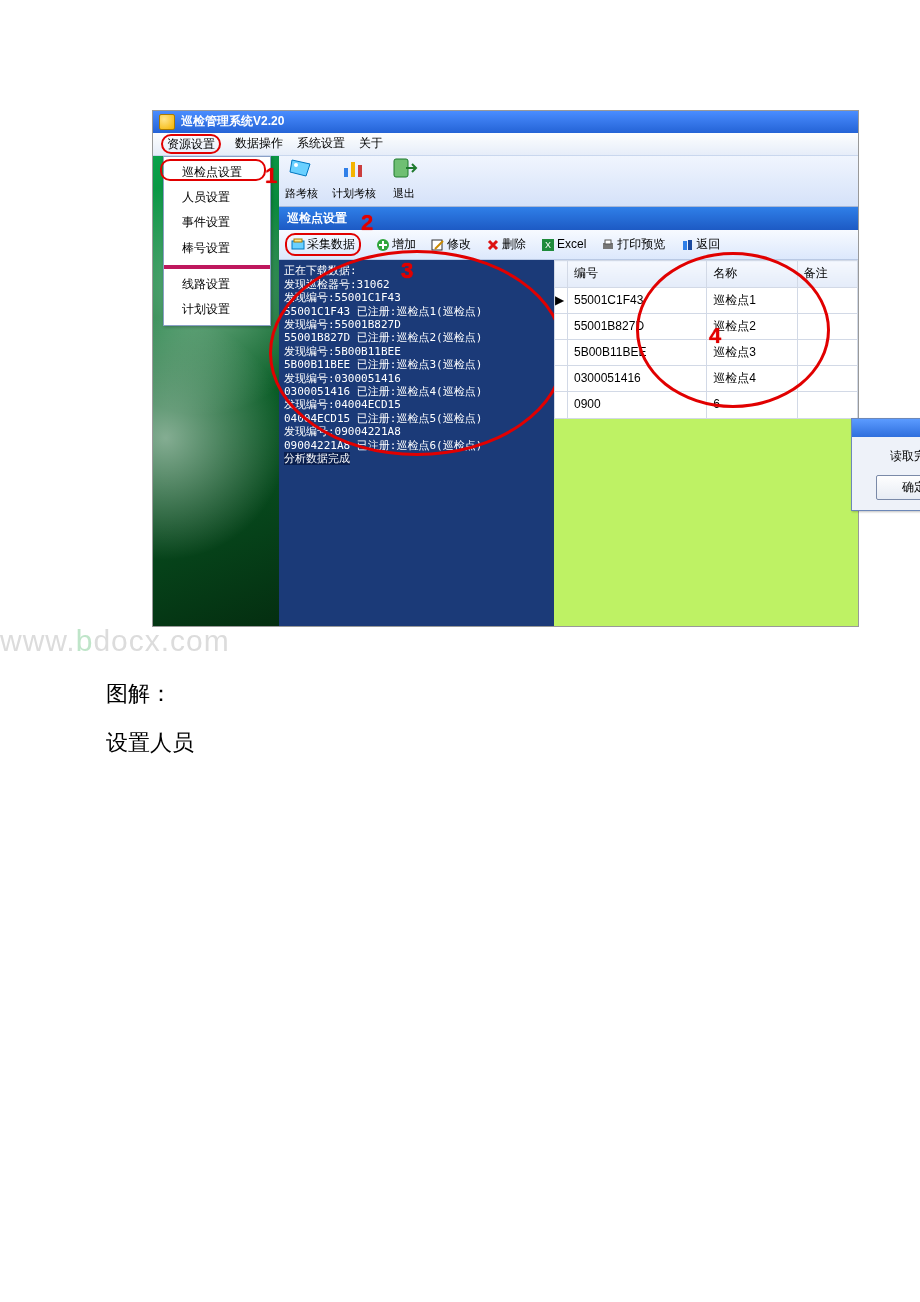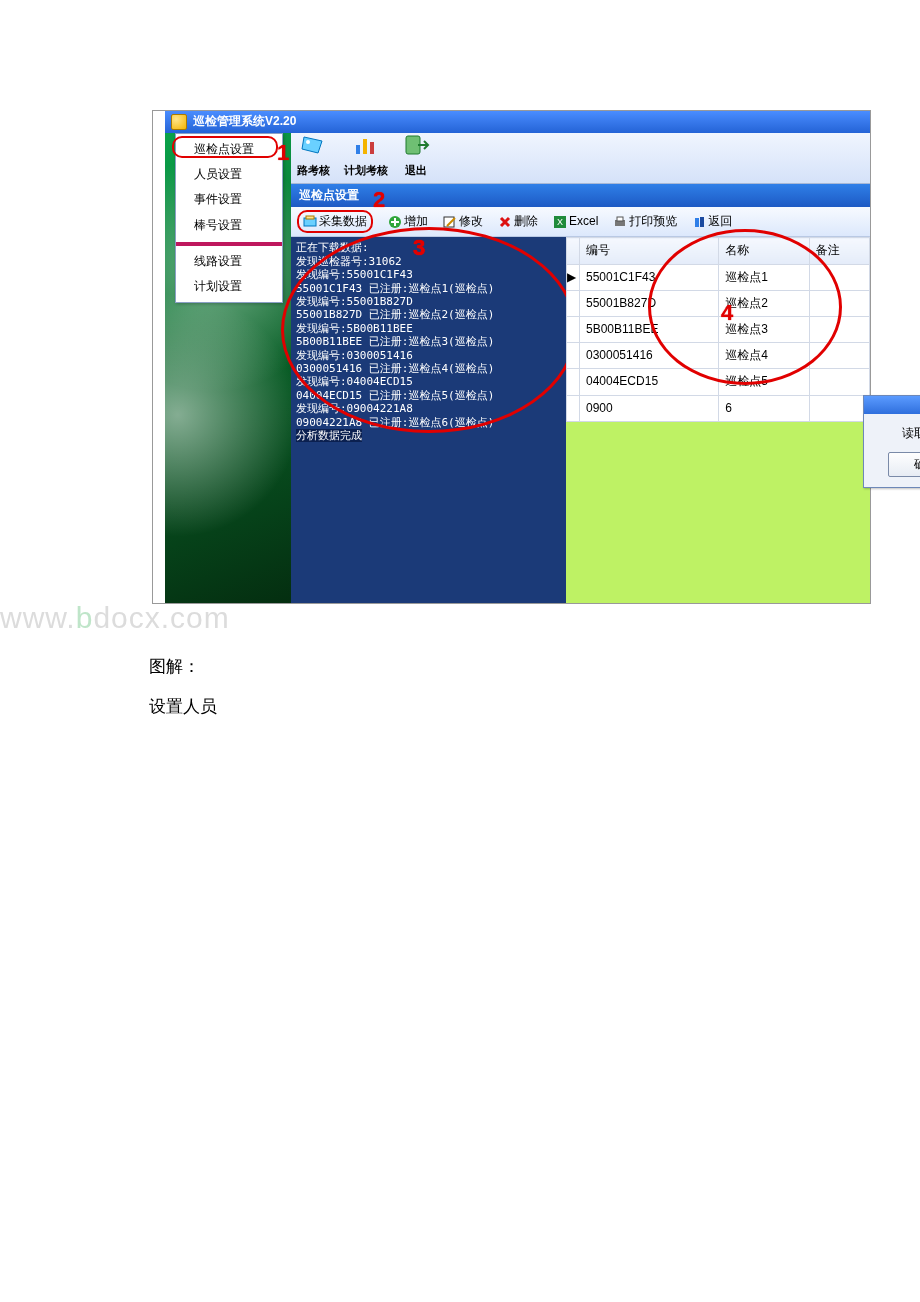--- a/index.html
+++ b/index.html
@@ -16,21 +16,20 @@
     padding: 110px 0 80px 0;
     box-sizing: border-box;
   }
   .screenshot {
     margin: 0 0 0 152px;
     width: 705px;
     border: 1px solid #999;
     font-family: "Microsoft YaHei", "SimSun", sans-serif;
     font-size: 12px;
     position: relative;
-    padding-left: 12px;
   }
   .titlebar {
     height: 22px;
     background: linear-gradient(#4a8dff,#2463d6);
     color: #fff;
     display: flex;
     align-items: center;
     padding: 0 6px;
     font-weight: bold;
     gap: 6px;
@@ -118,21 +117,20 @@
     gap: 10px;
     padding: 2px 4px 3px 4px;
   }
   .tb-btn {
     display: flex;
     flex-direction: column;
     align-items: center;
     font-size: 11px;
     gap: 5px;
     padding: 0 2px;
-    font-weight: bold;
   }
   .tb-svg { width: 28px; height: 24px; }
   .sub-titlebar {
     background: linear-gradient(#2f7fe8,#1d5ac4);
     color: #fff;
     font-weight: bold;
     padding: 2px 8px;
     position: relative;
   }
   .sub-toolbar {
@@ -235,39 +233,45 @@
     text-align: left;
     margin-top: -10px;
     font-size: 30px;
     letter-spacing: 1px;
     color: #dcdcdc;
     font-family: Arial, sans-serif;
     user-select: none;
   }
   .watermark .w-accent { color: #bfe5c9; }
   .doc-text {
-    margin: 2px 75px 0 115px;
-    font-size: 17px;
+    margin: 2px 75px 0 62px;
+    font-size: 22px;
     line-height: 1.75;
   }
   .doc-text p { margin: 10px 0; }
   .indent { text-indent: 2em; }
 </style>
 </head>
 <body>
 
 <div class="page">
 
   <div class="screenshot">
 
     <div class="titlebar">
       <span class="tb-icon"></span>
       <span>巡检管理系统V2.20</span>
     </div>
 
+    <div class="menubar">
+      <span class="m-item circled">资源设置</span>
+      <span class="m-item">数据操作</span>
+      <span class="m-item">系统设置</span>
+      <span class="m-item">关于</span>
+    </div>
 
     <div class="content-row">
 
       <div class="sidebar-col">
         <div class="dropdown">
           <div class="dd-item circled">
             <span class="dd-circle"></span>
             <span>巡检点设置</span>
           </div>
           <div class="dd-item">人员设置</div>
@@ -410,26 +414,20 @@
                     <td></td>
                   </tr>
                   <tr>
                     <td class="row-pointer"></td>
                     <td>0300051416</td>
                     <td>巡检点4</td>
                     <td></td>
                   </tr>
                   <tr>
                     <td class="row-pointer"></td>
-                    <td>04004ECD15</td>
-                    <td>巡检点5</td>
-                    <td></td>
-                  </tr>
-                  <tr>
-                    <td class="row-pointer"></td>
                     <td>0900</td>
                     <td>6</td>
                     <td></td>
                   </tr>
                 </tbody>
             </table>
             <span class="big-red-circle2" style="left:82px; top:-8px; width:188px; height:150px;"></span>
             <span class="red-num" style="left:155px; top:58px;">4</span>
 
             <div class="modal">

